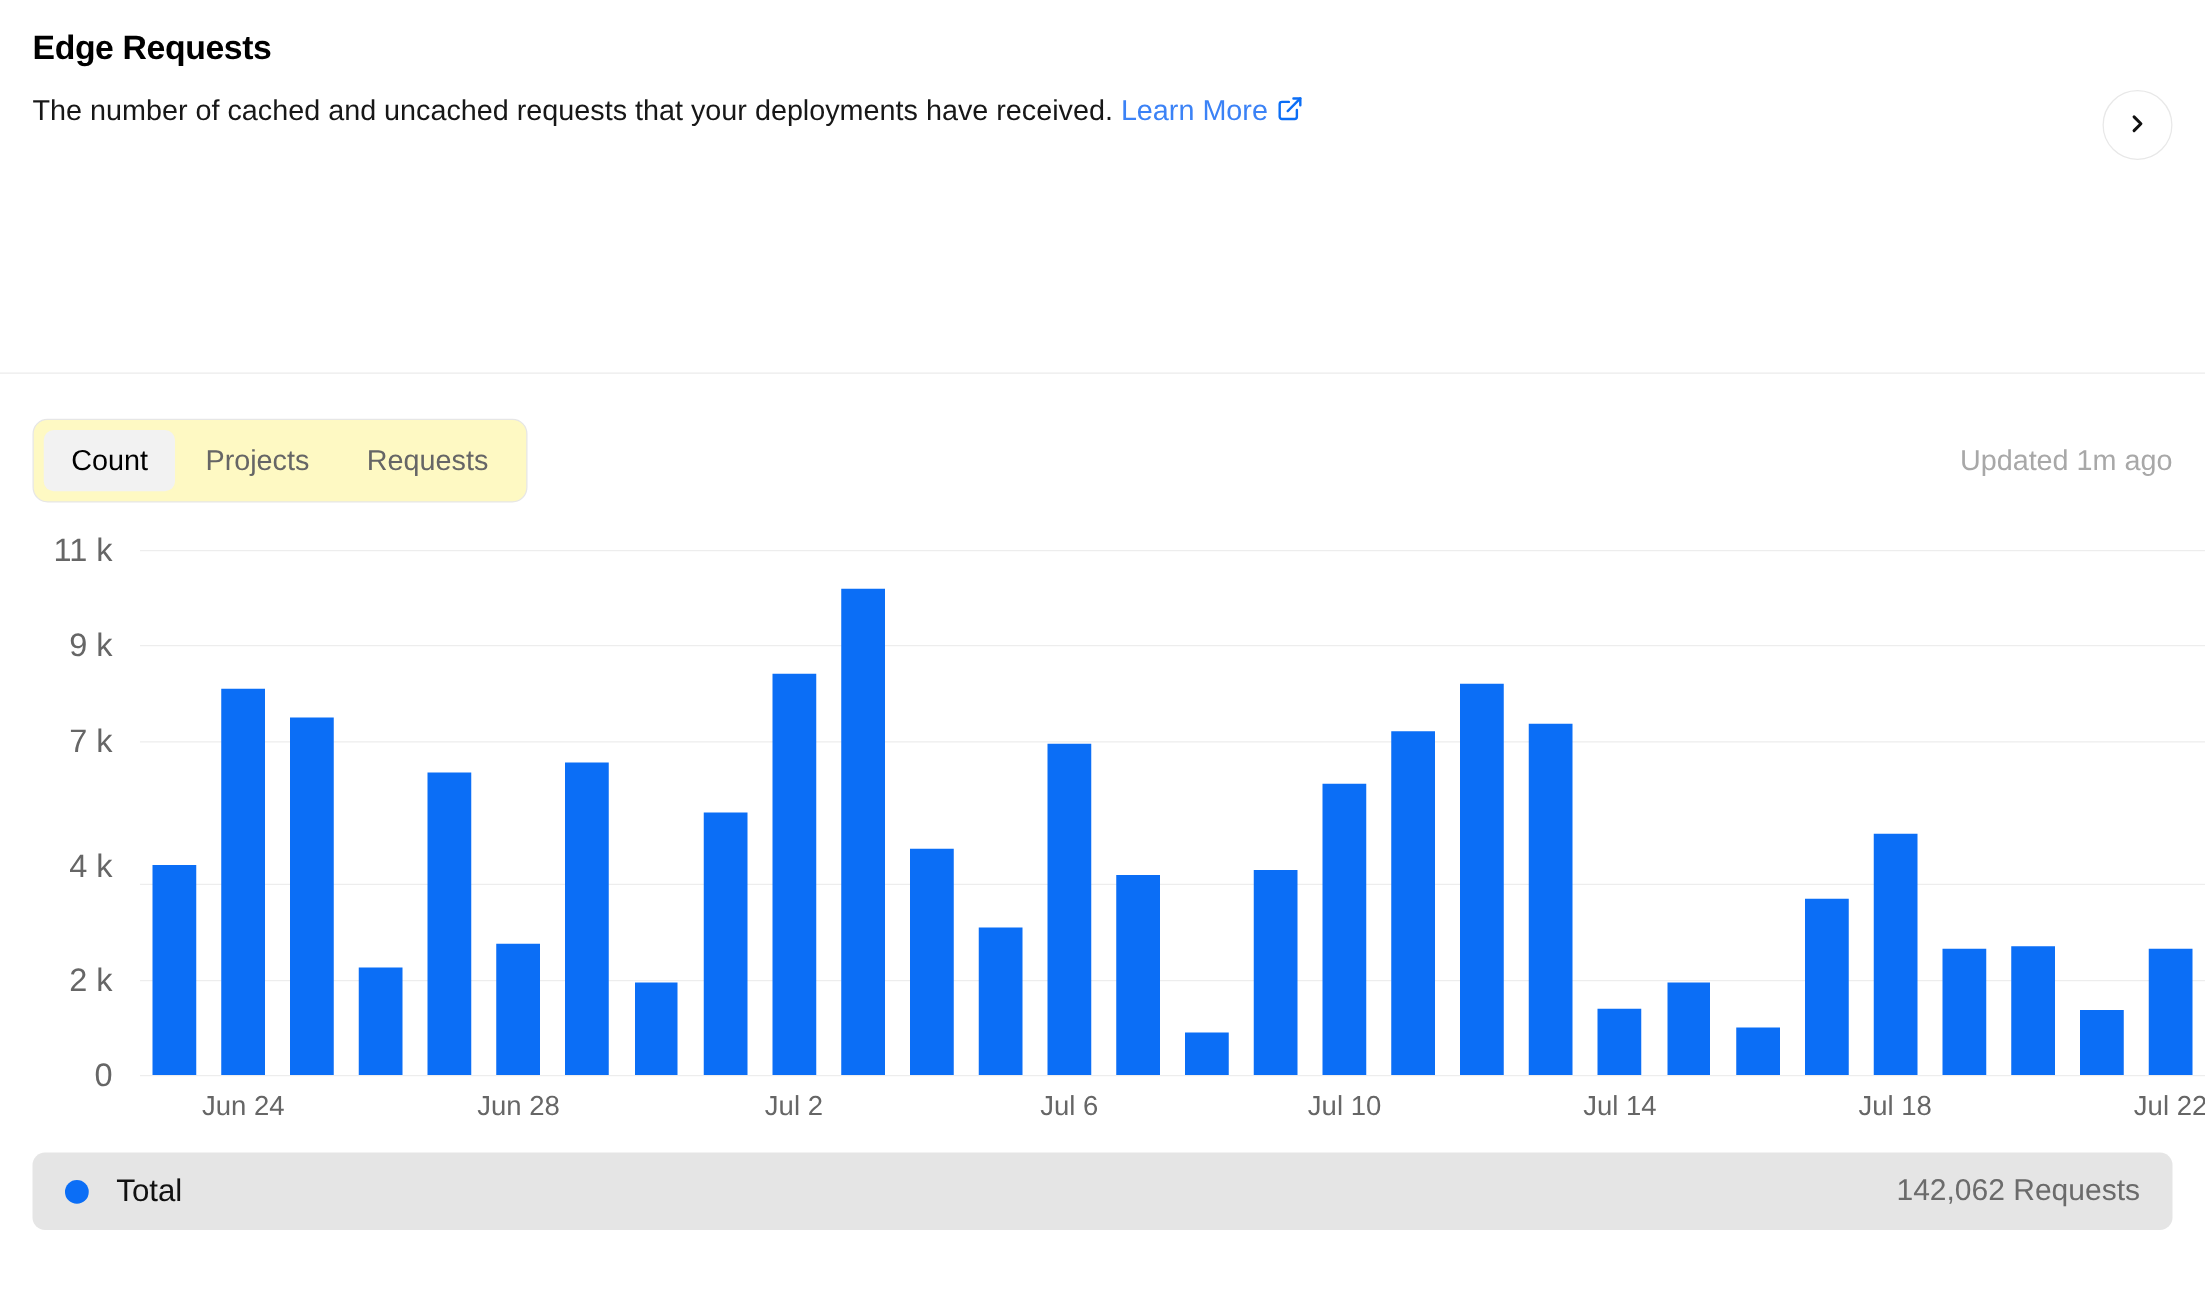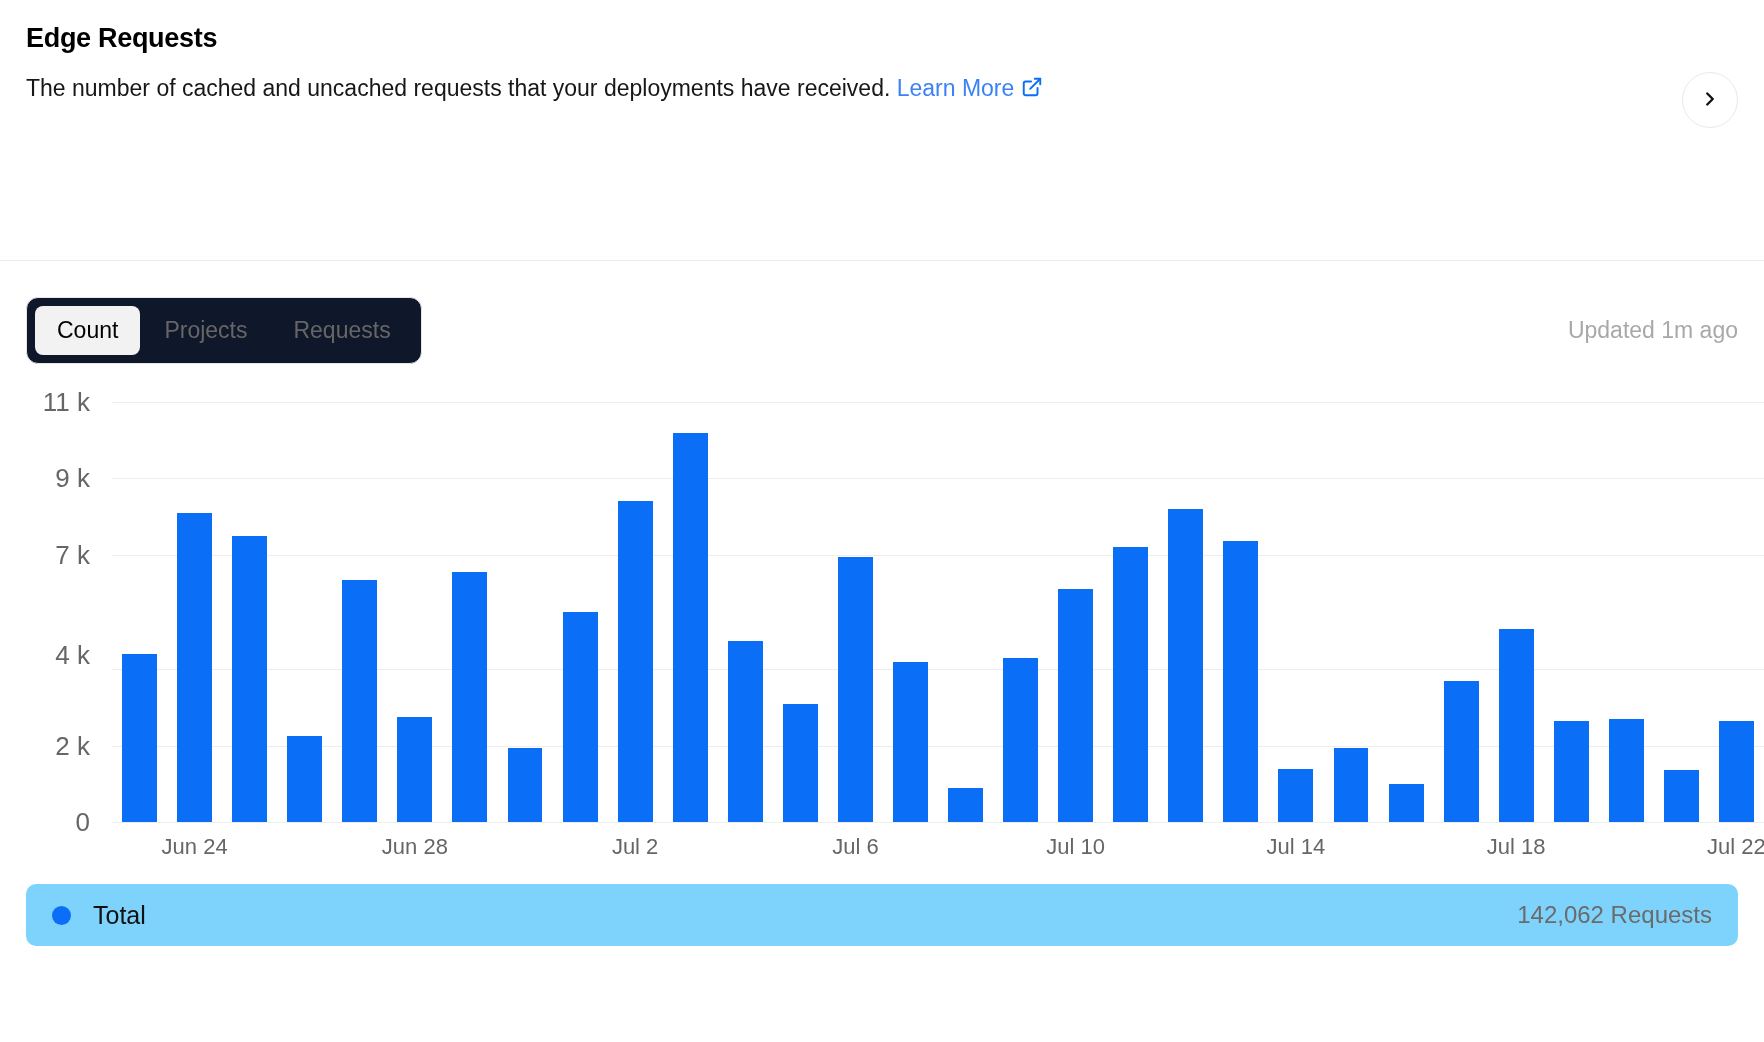--- a/index.html
+++ b/index.html
@@ -14,21 +14,21 @@
     color: #000000;
     overflow: hidden;
     position: relative;
   }
 
   
   .header {
     position: relative;
     padding: 22px 26px 17px 26px;
     box-sizing: border-box;
-    height: 261px;
+    height: 299px;
     border-bottom: 1px solid #ebebeb;
   }
   .page-title {
     font-size: 27px;
     font-weight: bold;
     letter-spacing: -0.3px;
     line-height: 1.2;
     margin: 0 0 20px 0;
     color: #000;
   }
@@ -93,21 +93,21 @@
     align-items: center;
     justify-content: space-between;
   }
   .tabs {
     display: inline-flex;
     align-items: center;
     border: 1px solid #e6e6e6;
     border-radius: 12px;
     padding: 8px;
     gap: 2px;
-    background: #0f172a;
+    background: #fef9c3;
   }
   .tab {
     font-size: 23px;
     color: #666666;
     padding: 11px 22px;
     border-radius: 8px;
     cursor: pointer;
     border: none;
     background: transparent;
     font-family: inherit;
@@ -181,21 +181,21 @@
     top: 12px;
     transform: translateX(-50%);
     font-size: 22px;
     color: #666666;
     white-space: nowrap;
   }
 
   
   .footer {
     margin: 10px 26px 0 26px;
-    background: #7dd3fc;
+    background: #e5e5e5;
     border-radius: 10px;
     height: 62px;
     display: flex;
     align-items: center;
     justify-content: space-between;
     padding: 0 26px;
     box-sizing: border-box;
     text-align: right;
   }
   .legend-left {

